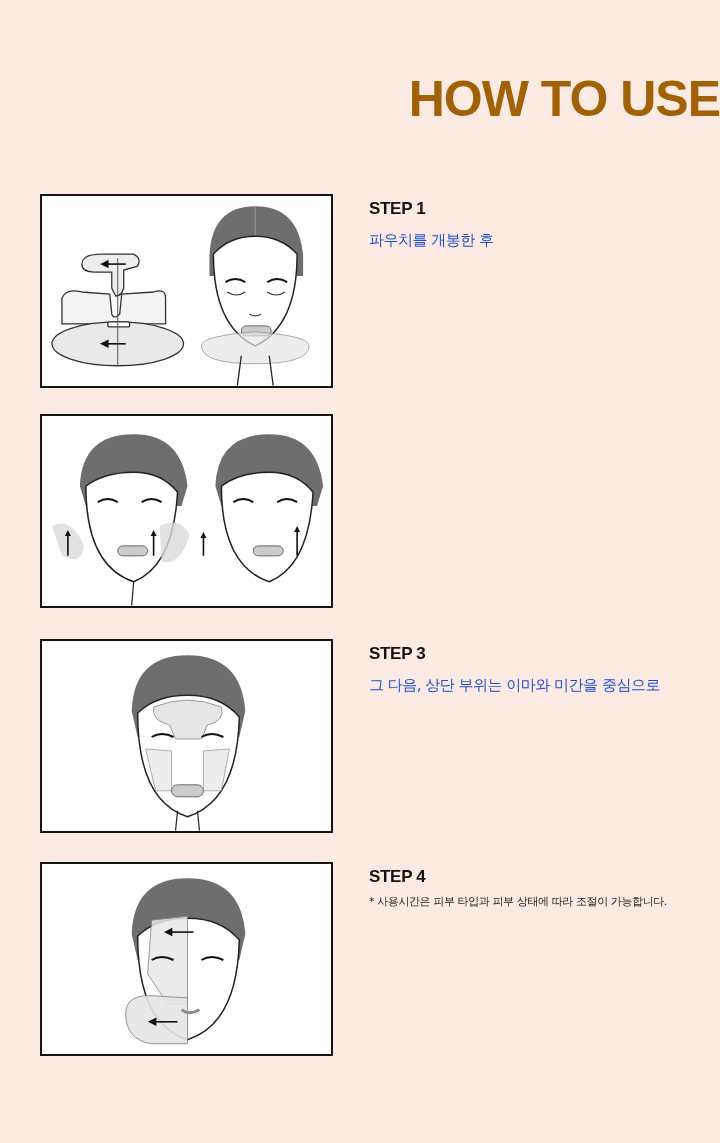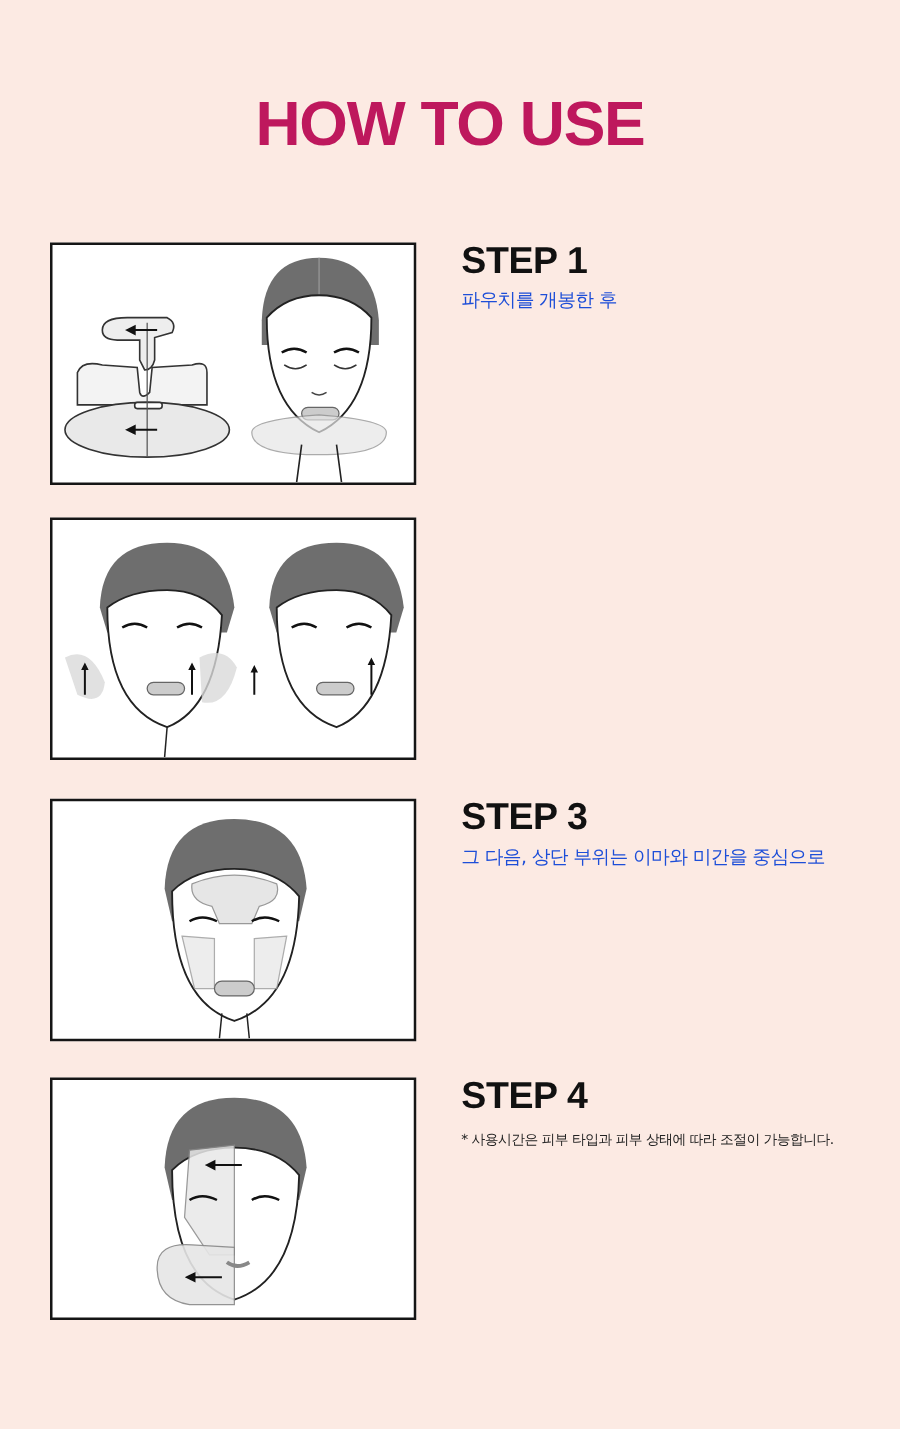--- a/index.html
+++ b/index.html
@@ -1,35 +1,35 @@
 <!DOCTYPE html>
 <html><head>
 <meta charset="utf-8">
 <style>
   * { box-sizing: border-box; margin: 0; padding: 0; }
   html, body { width: 720px; height: 1143px; background: #fceae3; overflow: hidden; }
   body { position: relative; font-family: "DejaVu Sans", "Liberation Sans", sans-serif; color: #111; }
   .title {
-    position: absolute; left: 0; width: 720px; top: 70px; text-align: center;
+    position: absolute; left: 0; width: 720px; top: 70px; text-align: right;
     font-family: "Liberation Sans", "DejaVu Sans", sans-serif; font-weight: bold;
-    font-size: 50px; letter-spacing: -1px; color: #be185d;
+    font-size: 50px; letter-spacing: -1px; color: #a16207;
   }
   .step { position: absolute; left: 0; width: 720px; height: 196px; }
   .illus {
     position: absolute; left: 40px; top: 0; width: 293px; height: 194px;
     background: #fff; border: 2px solid #151515; overflow: hidden;
   }
   .illus svg { width: 100%; height: 100%; display: block; }
   .text { position: absolute; left: 369px; top: 0; width: 340px; }
   .step-label {
     font-family: "Liberation Sans", "DejaVu Sans", sans-serif; font-weight: bold;
-    font-size: 30px; line-height: 30px; color: #111; letter-spacing: -0.3px;
+    font-size: 17px; line-height: 30px; color: #111; letter-spacing: -0.3px;
   }
   .line { font-size: 15px; line-height: 33px; color: #1d4ed8; white-space: nowrap; letter-spacing: -0.5px; }
-  .note { font-size: 11px; line-height: 20px; color: #222; margin-top: 10px; white-space: nowrap; letter-spacing: -0.4px; }
+  .note { font-size: 11px; line-height: 20px; color: #222; white-space: nowrap; letter-spacing: -0.4px; }
 </style>
 </head>
 <body>
 
 <div class="title">HOW TO USE</div>
 
 <section class="step" style="top:194px">
   <div class="illus">
     <svg viewBox="0 0 290 190">
 

